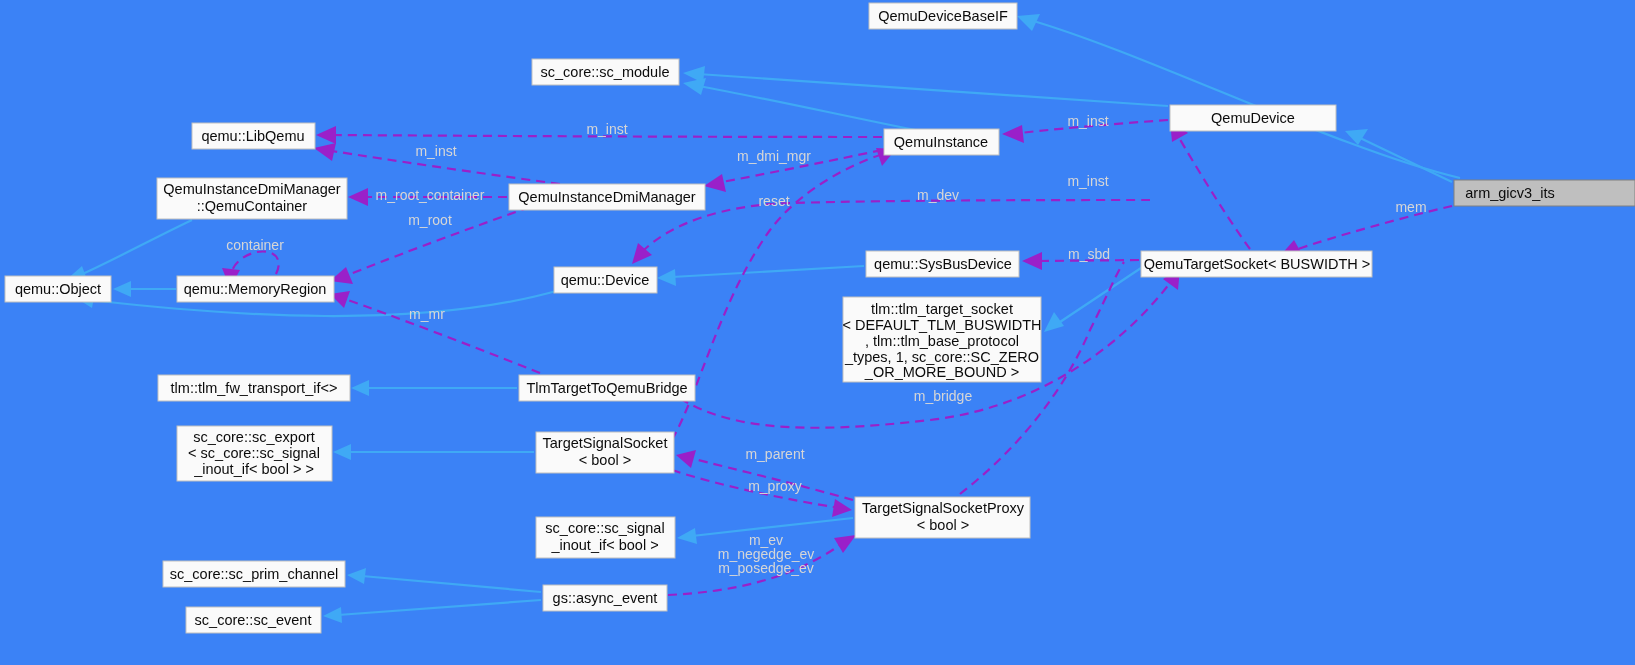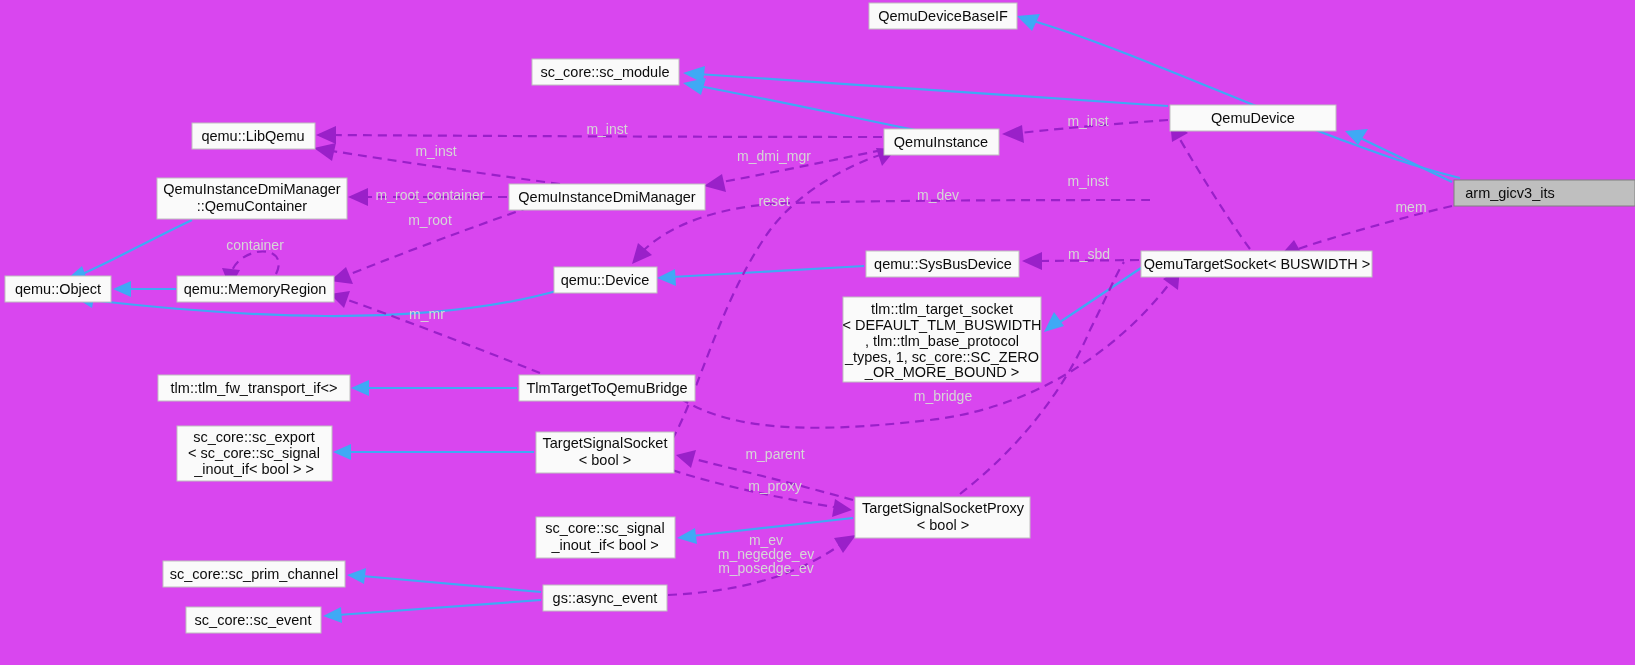--- a/index.html
+++ b/index.html
@@ -4,21 +4,21 @@
 <style>
   html, body {
     margin: 0;
     padding: 0;
     background: #000000;
   }
   #diagram-root {
     position: relative;
     width: 1635px;
     height: 665px;
-    background: #d946ef;
+    background: #3b82f6;
     overflow: hidden;
     font-family: "Liberation Sans", "DejaVu Sans", sans-serif;
   }
   svg#graph {
     position: absolute;
     left: 0;
     top: 0;
     width: 1635px;
     height: 665px;
   }

